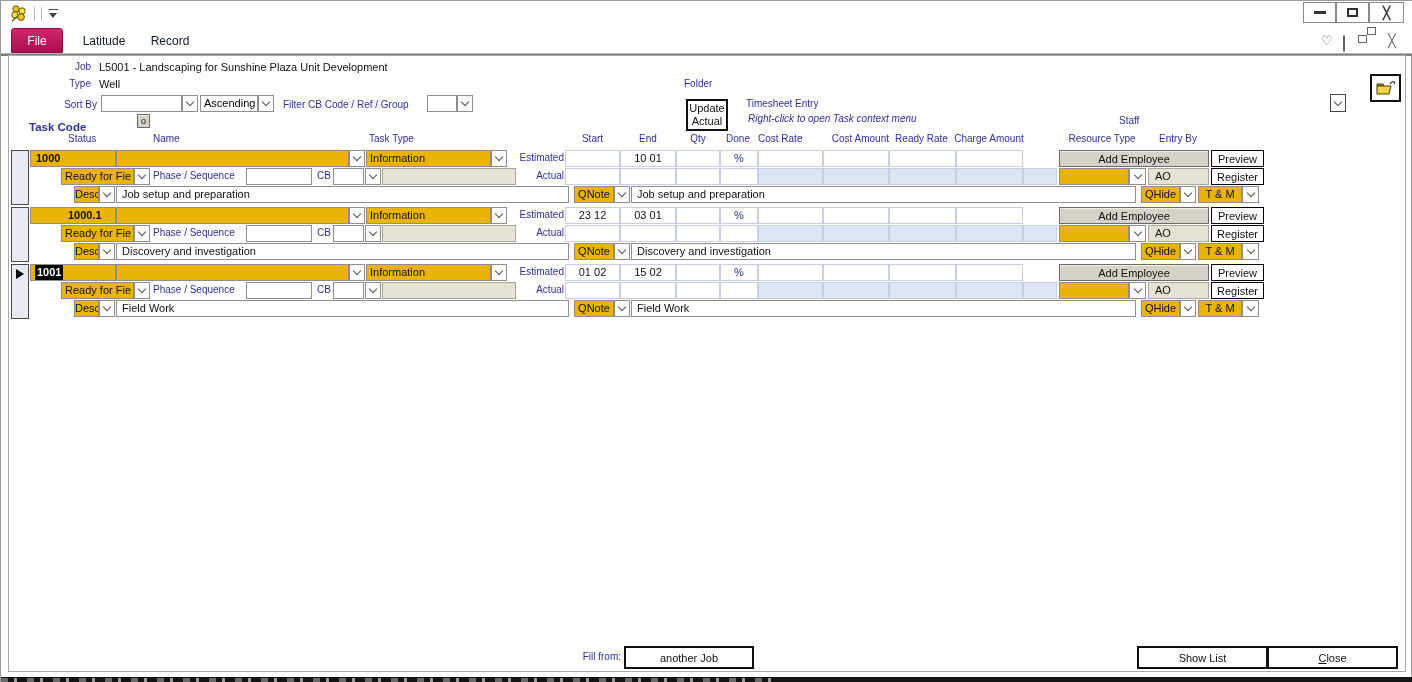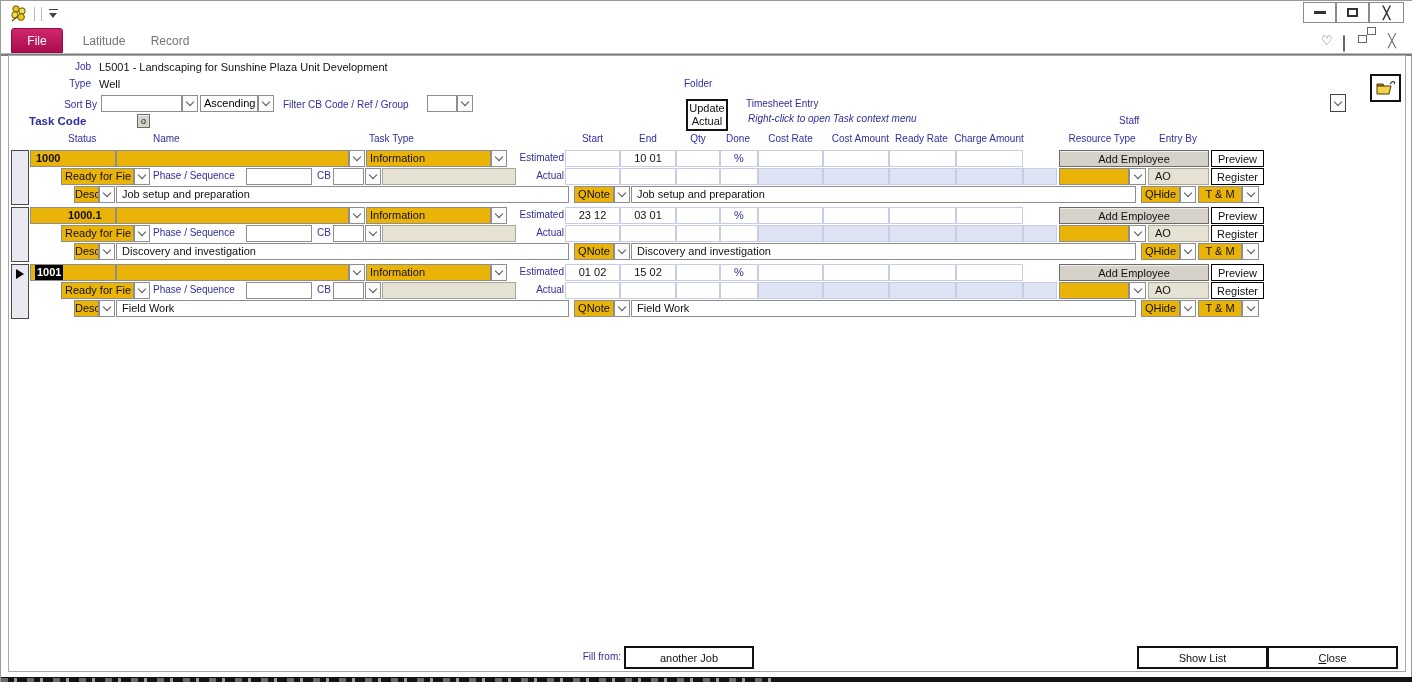--- a/index.html
+++ b/index.html
@@ -27,21 +27,21 @@
   .winbtn.close-w { font-size:12px; color:#333; font-weight:bold; }
 
   
   .tabstrip { position:absolute; left:0; top:25px; width:1412px; height:27px; background:#fff; }
   .tabstrip-line1 { position:absolute; left:0; top:52px; width:1412px; height:1px; background:#b9b9b9; }
   .tabstrip-line2 { position:absolute; left:0; top:53px; width:1412px; height:2px; background:#7d7d7d; }
   .tab-file { position:absolute; left:10px; top:2px; width:52px; height:25px;
               background:linear-gradient(#d2256e,#a90e4e); border:1px solid #8d0c42;
               border-radius:3px 3px 0 0; color:#fff; font-size:12px;
               display:flex; align-items:center; justify-content:center; }
-  .tab-plain { position:absolute; top:2px; height:25px; color:#737373; font-size:12px;
+  .tab-plain { position:absolute; top:2px; height:25px; color:#0f172a; font-size:12px;
                display:flex; align-items:center; justify-content:center; }
   .rib-ico { position:absolute; top:8px; color:#666; font-size:13px; line-height:13px; }
   .pill { width:16px; height:8px; border:1px solid #666; border-radius:2px; }
   .cascade { width:13px; height:11px; position:relative; }
   .cascade i { position:absolute; width:9px; height:8px; border:1px solid #666; background:#fff; display:block; }
   .cascade i.b { left:0; bottom:0; }
   .cascade i.t { right:0; top:0; }
 
   
   .panel-border { position:absolute; left:7px; top:54px; width:1398px; height:617px;
@@ -176,34 +176,34 @@
   <div class="btn-big" style="left:685px;top:98px;width:42px;height:32px;flex-direction:column;line-height:13px;">
     <span>Update</span>
       <span>Actual</span>
   </div>
 
   <div class="lbl" style="left:745px;top:97px;">Timesheet Entry</div>
   <div class="arrow" style="left:1329px;top:93px;height:18px;border-color:#444;">
       <span class="chev"></span>
     </div>
 
-  <div class="lbl boldlbl" style="left:28px;top:114px;">Task Code</div>
+  <div class="lbl boldlbl" style="left:28px;top:120px;">Task Code</div>
   <div class="btn-gray" style="left:136px;top:113px;width:13px;height:14px;font-size:9px;">o</div>
 
   <div class="lbl italic" style="left:747px;top:112px;">Right-click to open Task context menu</div>
   <div class="lbl" style="left:1118px;top:114px;">Staff</div>
 
   <div class="lbl" style="left:67px;top:132px;">Status</div>
   <div class="lbl" style="left:152px;top:132px;">Name</div>
   <div class="lbl" style="left:368px;top:132px;">Task Type</div>
   <div class="lbl" style="left:564px;top:132px;width:55px;text-align:center;">Start</div>
   <div class="lbl" style="left:619px;top:132px;width:56px;text-align:center;">End</div>
   <div class="lbl" style="left:675px;top:132px;width:44px;text-align:center;">Qty</div>
   <div class="lbl" style="left:717px;top:132px;width:40px;text-align:center;">Done</div>
-  <div class="lbl" style="left:757px;top:132px;width:65px;text-align:center;">Cost Rate</div>
+  <div class="lbl" style="left:757px;top:132px;width:65px;text-align:left;">Cost Rate</div>
   <div class="lbl" style="left:822px;top:132px;width:66px;text-align:right;">Cost Amount</div>
   <div class="lbl" style="left:886px;top:132px;width:69px;text-align:center;">Ready Rate</div>
   <div class="lbl" style="left:953px;top:132px;width:70px;text-align:center;">Charge Amount</div>
   <div class="lbl" style="left:1056px;top:132px;width:90px;text-align:center;">Resource Type</div>
   <div class="lbl" style="left:1146px;top:132px;width:62px;text-align:center;">Entry By</div>
 
   <div id="grid">
   <div class="task-block" style="top: 149px;">
     <div class="selector">
       

